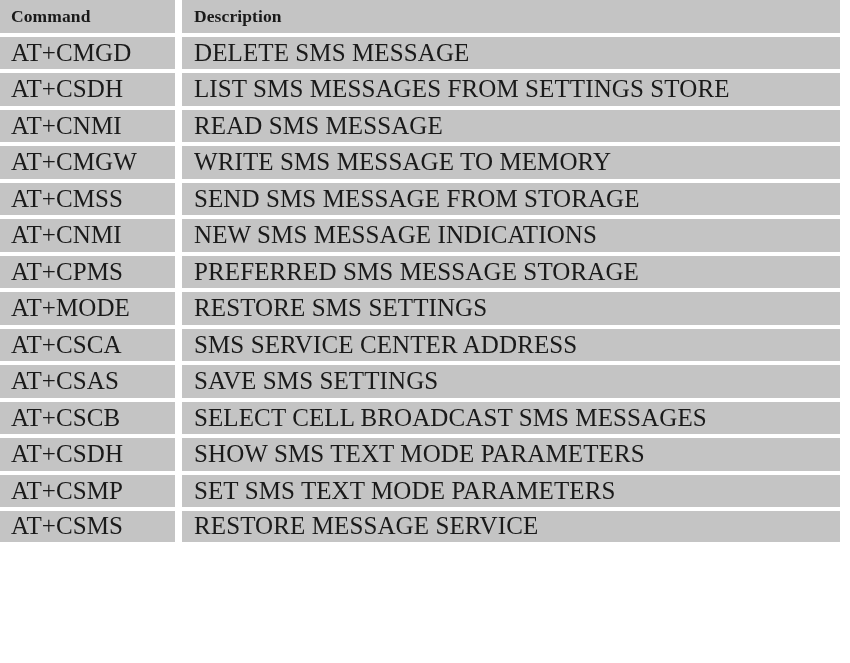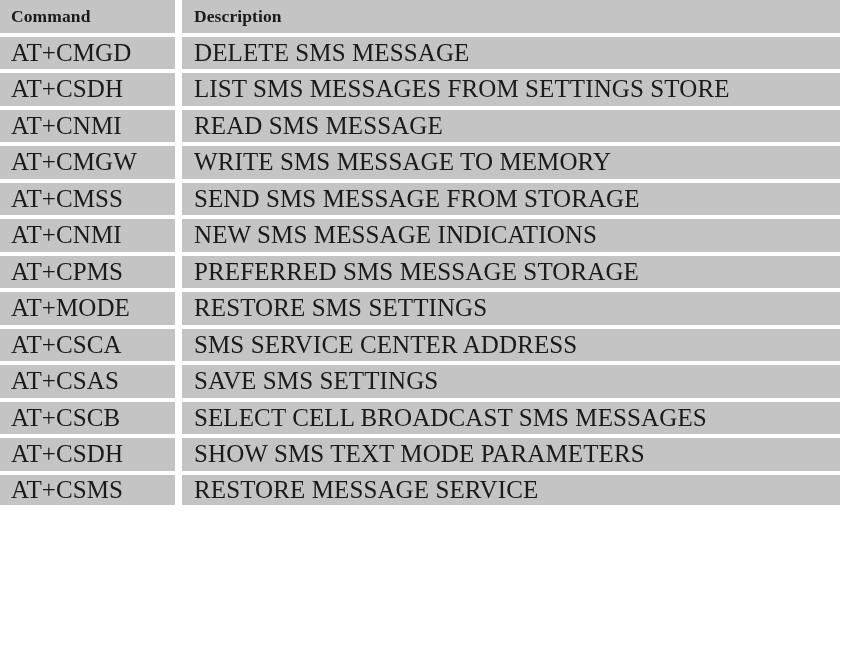--- a/index.html
+++ b/index.html
@@ -131,17 +131,21 @@
       </tr>
       <tr>
         <td class="cell-command">AT+CSCB</td>
         <td class="cell-description">SELECT CELL BROADCAST SMS MESSAGES</td>
       </tr>
       <tr>
         <td class="cell-command">AT+CSDH</td>
         <td class="cell-description">SHOW SMS TEXT MODE PARAMETERS</td>
       </tr>
       <tr>
+        <td class="cell-command">AT+CSMP</td>
+        <td class="cell-description">SET SMS TEXT MODE PARAMETERS</td>
+      </tr>
+      <tr>
         <td class="cell-command">AT+CSMS</td>
         <td class="cell-description">RESTORE MESSAGE SERVICE</td>
       </tr>
     </tbody>
 </table>
 
 </body></html>

